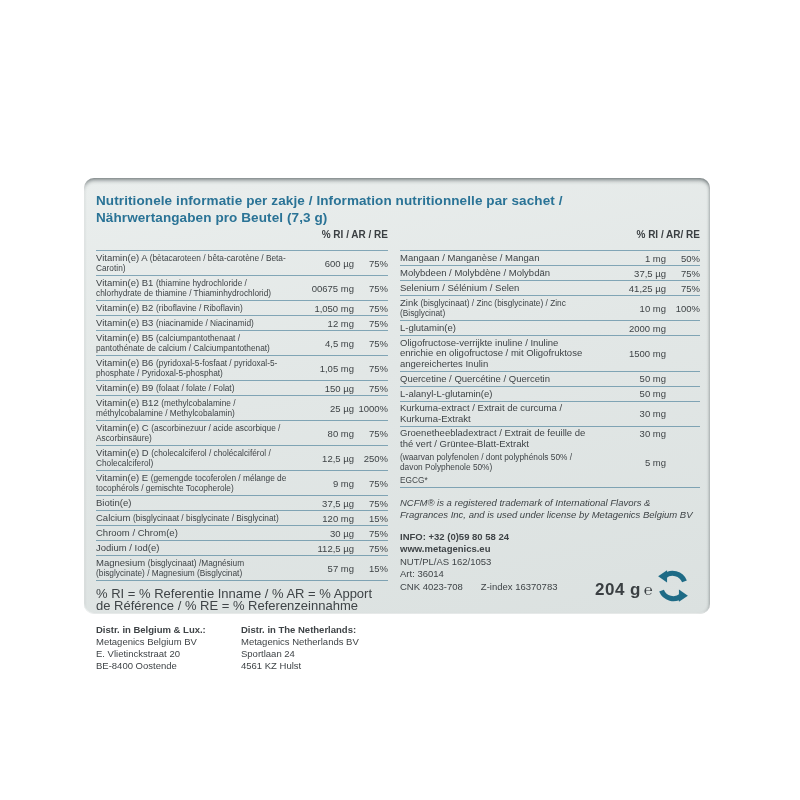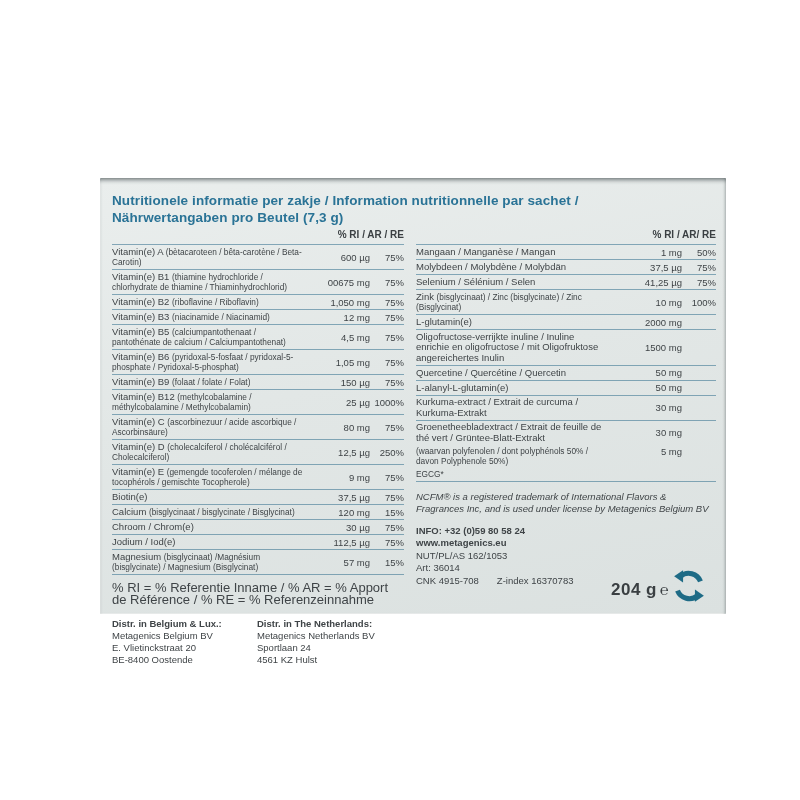--- a/index.html
+++ b/index.html
@@ -1,36 +1,36 @@
 <!DOCTYPE html>
 <html><head>
 <meta charset="utf-8">
 <style>
   html,body{margin:0;padding:0;background:#ffffff;width:800px;height:800px;
     font-family:"Liberation Sans","DejaVu Sans",sans-serif;color:#3f4447;}
   .stage{position:relative;width:800px;height:800px;background:#fff;overflow:hidden;}
-  .box{position:absolute;left:100px;top:178px;width:626px;height:436px;
+  .box{position:absolute;left:84px;top:178px;width:626px;height:436px;
     background:linear-gradient(168deg,#eaeeed 0%,#e2e7e6 45%,#dbe1e0 100%);
     box-shadow:inset 0 4px 4px -2px rgba(56,66,69,.65),
                inset -2px 0 3px -1px rgba(56,66,69,.28),
                inset 1px 0 1px rgba(255,255,255,.35),
                inset 0 -1px 1px rgba(255,255,255,.55);
-    border-radius:1px;}
+    border-radius:10px;}
   .inner{padding:15px 10px 0 12px;}
   .title{font-weight:bold;color:#2a7396;font-size:13.5px;line-height:1.24;width:565px;letter-spacing:.1px;}
   .cols{display:flex;gap:12px;margin-top:3px;}
   .col{display:flex;flex-direction:column;}
   .col.l{width:294px;}
   .col.r{width:300px;position:relative;}
-  .pct-head{text-align:right;font-weight:bold;font-size:10px;margin-bottom:4px;color:#3a3f42;}
+  .pct-head{text-align:right;font-weight:bold;font-size:10px;margin-bottom:10px;color:#3a3f42;}
   .tbl{border-top:1px solid rgba(47,110,140,.55);}
   .row{display:flex;align-items:center;border-bottom:1px solid rgba(47,110,140,.55);padding:1.5px 0;min-height:10px;}
   .row.nb{border-bottom:none;}
-  .row.vt{align-items:center;}
-  .row.vb{align-items:flex-start;}
+  .row.vt{align-items:flex-start;}
+  .row.vb{align-items:center;}
   .nm{flex:1;font-size:9.5px;line-height:10.5px;padding-right:4px;}
   .nm .det{font-size:8.3px;}
   .nm .ital{font-style:italic;}
   .row.sm .nm,.row.sm .det{font-size:8.3px;line-height:10px;}
   .amt{width:60px;text-align:right;font-size:9.5px;white-space:nowrap;}
   .pct{width:34px;text-align:right;font-size:9.5px;white-space:nowrap;}
   .col.r .amt{width:70px;}
   .fnote{margin-top:7px;font-size:13px;line-height:11.5px;width:286px;}
   .distr{display:flex;margin-top:13px;}
   .dcol{width:145px;font-size:9.5px;line-height:12px;}
@@ -216,21 +216,21 @@
                 <span class="amt"></span>
                 <span class="pct"></span>
               </div>
           </div>
           <div class="ncfm">NCFM® is a registered trademark of International Flavors &amp; Fragrances Inc, and is used under license by Metagenics Belgium BV</div>
           <div class="info">
             <div class="b">INFO: +32 (0)59 80 58 24</div>
             <div class="b">www.metagenics.eu</div>
             <div>NUT/PL/AS 162/1053</div>
             <div>Art: 36014</div>
-            <div class="cnkline"><span>CNK 4915-708</span><span>Z-index 16370783</span></div>
+            <div class="cnkline"><span>CNK 4023-708</span><span>Z-index 16370783</span></div>
           </div>
         </div>
 
       </div>
     </div>
 
     <div class="weight"><span>204 g</span><span class="esign">℮</span></div>
 
     <svg class="gdot" viewBox="0 0 40 40">
       <path d="M33.5 14.5 A15 15 0 0 0 10 8.5" fill="none" stroke="#1e6b86" stroke-width="6"></path>

